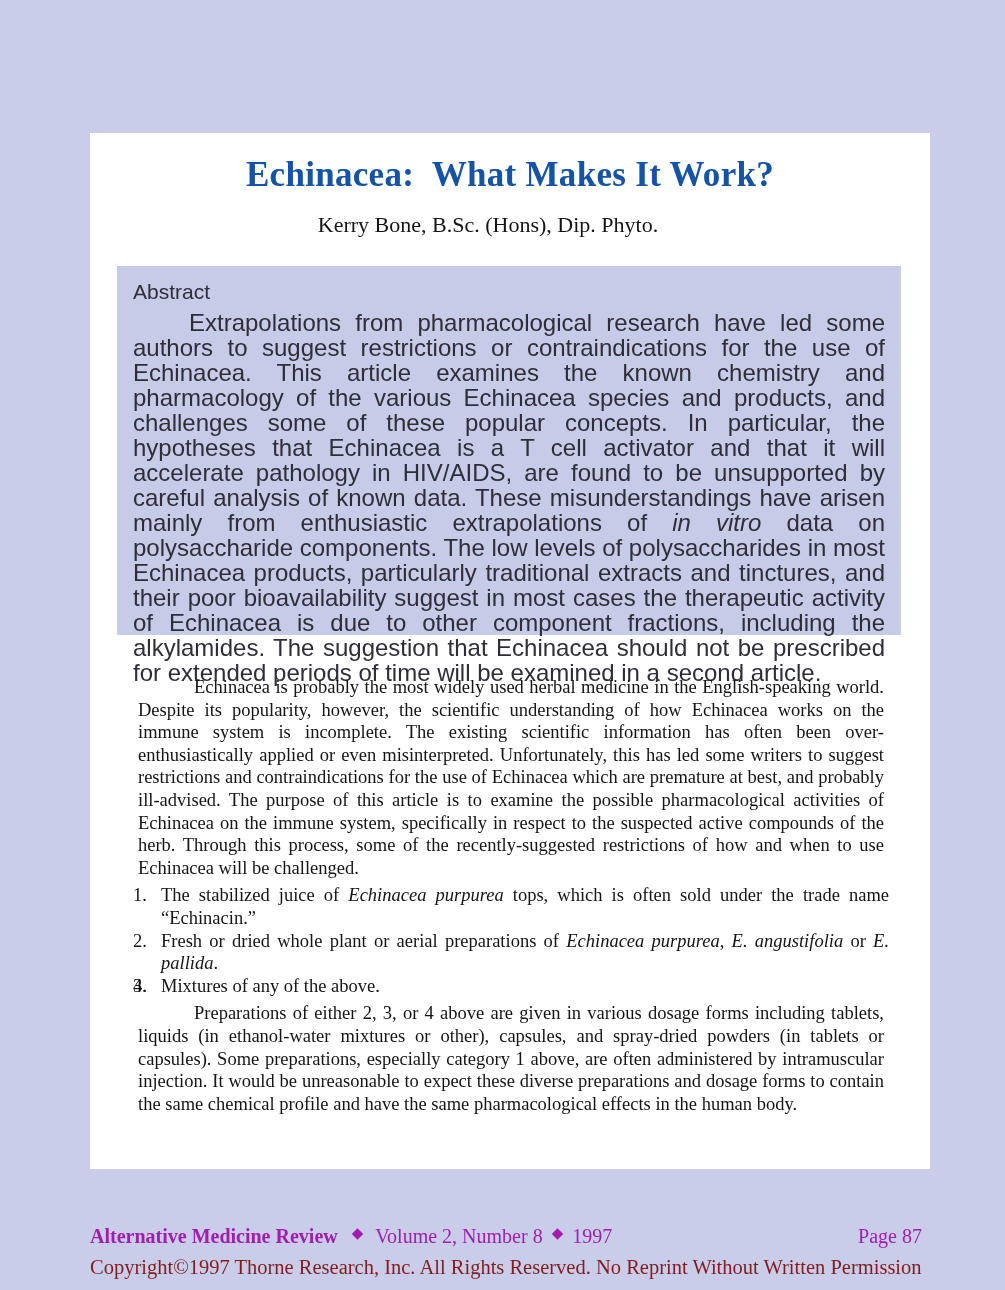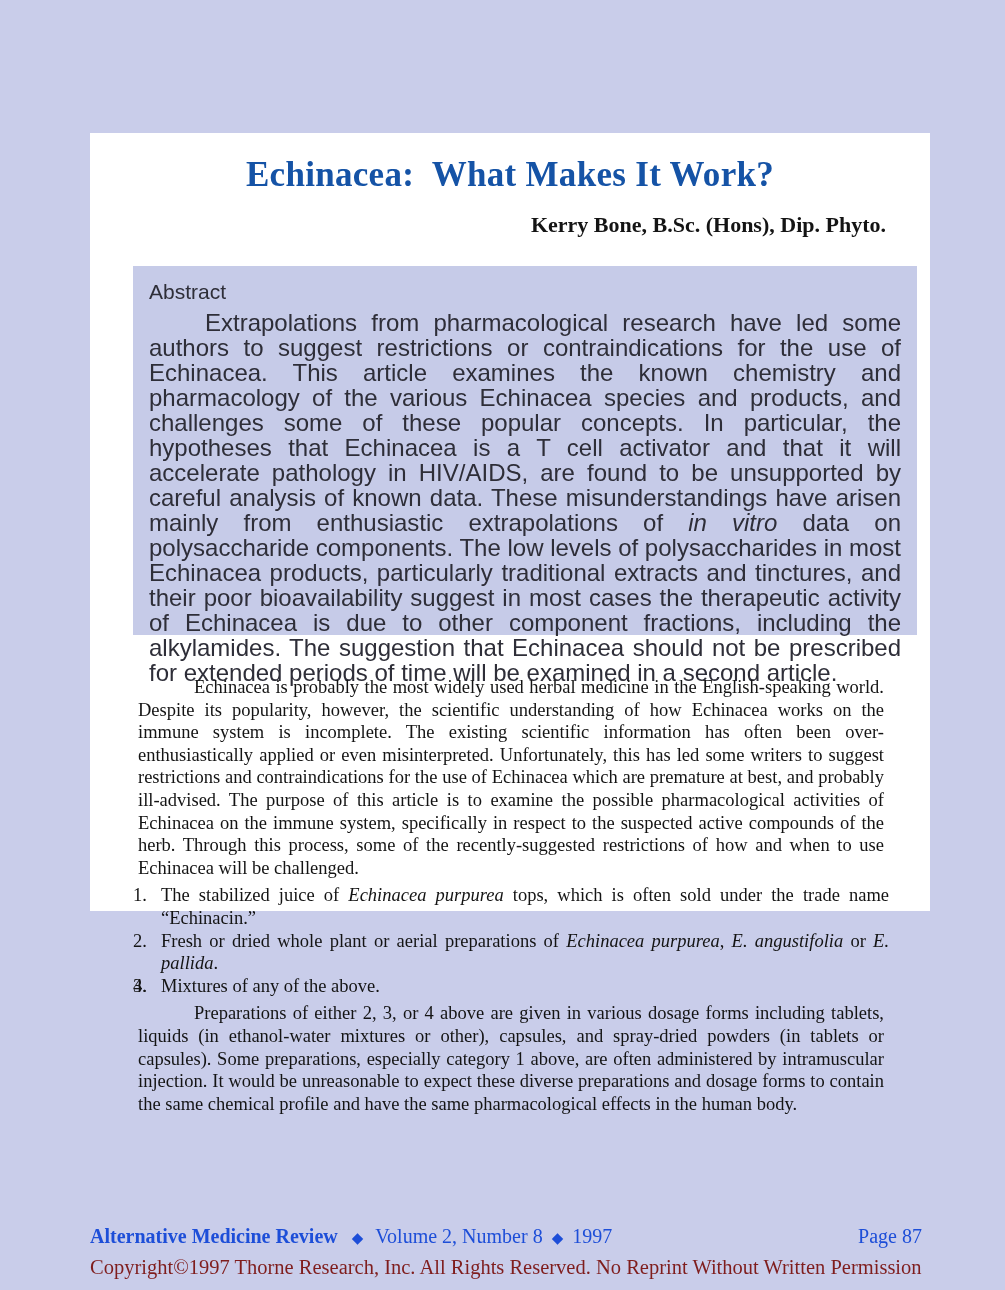--- a/index.html
+++ b/index.html
@@ -6,51 +6,50 @@
   body {
     width: 1005px; height: 1290px;
     background: #c9cdea;
     position: relative;
     font-family: "Liberation Serif", serif;
     -webkit-font-smoothing: antialiased;
   }
   .sheet {
     position: absolute;
     left: 90px; top: 133px;
-    width: 840px; height: 778px;
+    width: 840px; height: 1036px;
     background: #ffffff;
   }
   .title {
     margin: 0;
     padding-top: 22px;
     text-align: center;
     font-family: "Liberation Serif", serif;
     font-weight: bold;
     font-size: 35px;
     color: #1553a6;
     letter-spacing: 0.3px;
     white-space: pre-wrap;
   }
   .author {
     margin: 17px 44px 0 0;
-    text-align: right;
-    font-weight: bold;
+    text-align: center;
+    font-weight: normal;
     font-size: 22px;
     color: #141414;
   }
   .abstract {
     position: absolute;
     left: 27px; top: 133px;
     width: 784px; height: 369px;
     box-sizing: border-box;
     background: #c6cbe8;
     padding: 12px 16px 0 16px;
     font-family: "Liberation Sans", sans-serif;
     color: #2e2e38;
-    margin-left: 16px;
   }
   .abstract-heading {
     font-size: 21px;
     line-height: 28px;
     font-weight: normal;
     margin: 0;
   }
   .abstract-body {
     margin: 4px 0 0 0;
     font-size: 24px;
@@ -79,23 +78,23 @@
     padding-left: 28px;
     text-align: justify;
   }
   .prep-num { position: absolute; left: 0; top: 0; }
   .i { font-style: italic; }
   .footer-row {
     position: absolute;
     left: 90px; top: 1225px;
     width: 832px;
     display: flex;
-    align-items: flex-end;
+    align-items: flex-start;
     font-size: 20px;
-    color: #1d4ed8;
+    color: #a21caf;
   }
   .journal-name { font-weight: bold; }
   .diamond {
     font-size: 15px;
     margin: 0 9px;
     position: relative; top: -1px;
   }
   .diamond.first { margin: 0 12px 0 14px; }
   .page-num { margin-left: auto; }
   .copyright {

